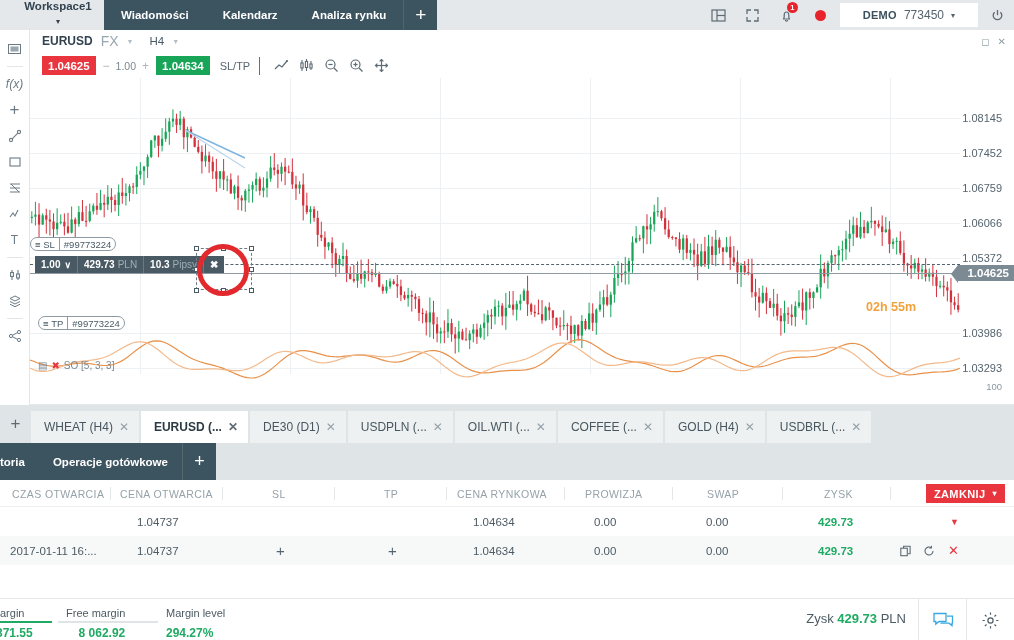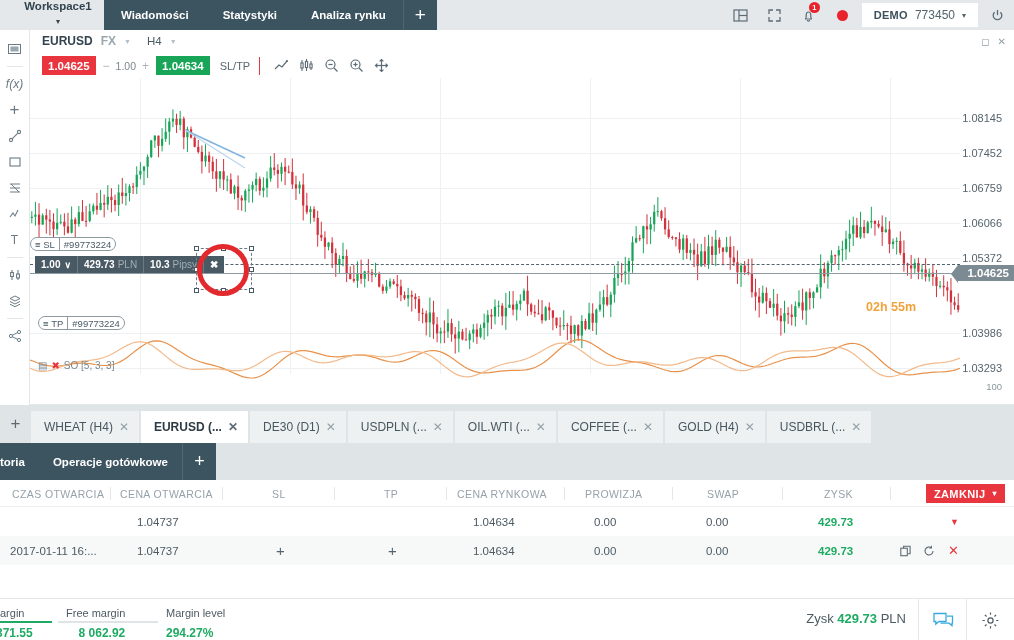--- a/index.html
+++ b/index.html
@@ -45,21 +45,21 @@
   }
   .badge {
     position: absolute; top: 2px; right: 6px; background: #e8232c; color: #fff;
     font-size: 7.5px; font-weight: bold; border-radius: 50%;
     width: 11px; height: 11px; display: flex; align-items: center;
     justify-content: center; line-height: 1;
   }
   .reddot { width: 11px; height: 11px; border-radius: 50%; background: #e8232c; }
   .acct {
     background: #fff; height: 24px; display: flex; align-items: center;
-    padding: 0 12px; gap: 7px; margin: 0 2px;
+    padding: 0 23px; gap: 7px; margin: 0 2px;
   }
   .acct .lbl { font-size: 11px; font-weight: bold; color: #3c4f5c; letter-spacing: .3px;}
   .acct .num { font-size: 12px; color: #55636d; }
   .acct .cv { font-size: 8px; color: #55636d; }
 
   
   .lefttools {
     position: absolute; left: 0; top: 30px; width: 30px; height: 400px;
     background: #fff; border-right: 1px solid #e2e6e8;
     display: flex; flex-direction: column; align-items: center; padding-top: 6px;
@@ -73,21 +73,21 @@
   
   .chartpanel {
     position: absolute; left: 30px; top: 30px; width: 984px; height: 375px;
     background: #fff;
   }
   .chart-hdr {
     position: absolute; top: 0; left: 0; width: 984px; height: 22px;
     display: flex; align-items: center; padding-left: 12px; gap: 8px;
   }
   .sym { font-size: 12px; font-weight: bold; color: #33434f; }
-  .fx { font-size: 12px; font-weight: bold; color: #9aa7ae; text-align: center; }
+  .fx { font-size: 14px; font-weight: normal; color: #9aa7ae; text-align: center; }
   .tf { font-size: 11.5px; color: #4a5a65; }
   .cv2 { font-size: 7px; color: #b4bec4; }
   .win-ico { font-size: 10px; color: #90a0a8; }
 
   .chart-tools {
     position: absolute; top: 26px; left: 12px; display: flex; align-items: center; gap: 0;
   }
   .pricebtn {
     height: 19px; display: flex; align-items: center; padding: 0 6px;
     color: #fff; font-size: 11.5px; font-weight: bold;
@@ -276,21 +276,21 @@
   <div class="topbar">
     <div class="ws-block">
       <span class="ws-name">Workspace1</span>
       <span class="ws-caret">▾</span>
       <span class="ws-ico">⎋</span>
       <span class="ws-ico">□</span>
       <span class="ws-ico">✕</span>
     </div>
     <div class="navzone">
       <div class="navitem">Wiadomości</div>
-      <div class="navitem">Statystyki</div>
+      <div class="navitem">Kalendarz</div>
       <div class="navitem">Analiza rynku</div>
       <div class="navplus">+</div>
     </div>
     <div class="topright">
       <div class="tr-ico">
         <svg width="15" height="15" viewBox="0 0 15 15">
             <rect x="1" y="2" width="13" height="11" fill="none" stroke="#5c6b75" stroke-width="1.2"></rect>
             <line x1="6" y1="2" x2="6" y2="13" stroke="#5c6b75" stroke-width="1.2"></line>
             <line x1="6" y1="7.5" x2="14" y2="7.5" stroke="#5c6b75" stroke-width="1.2"></line>
           </svg>

